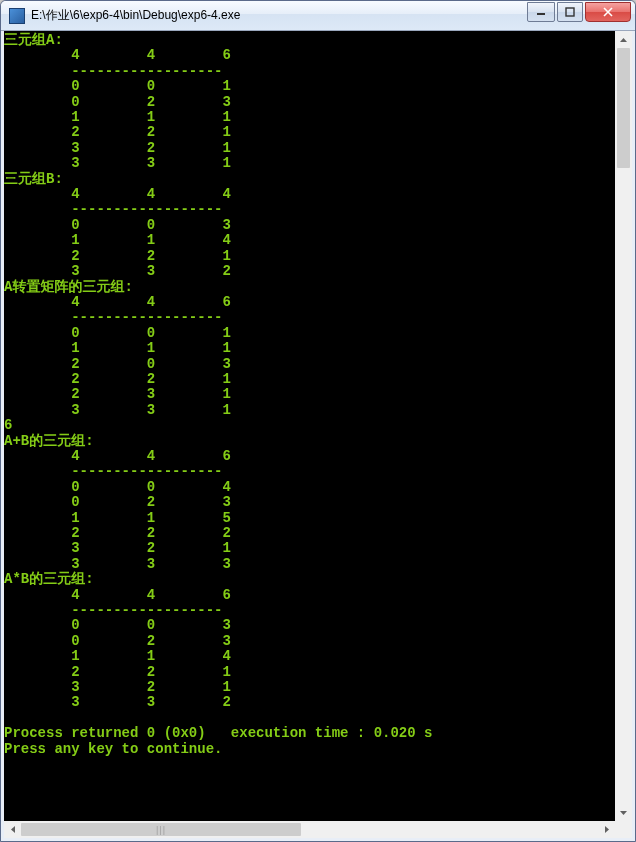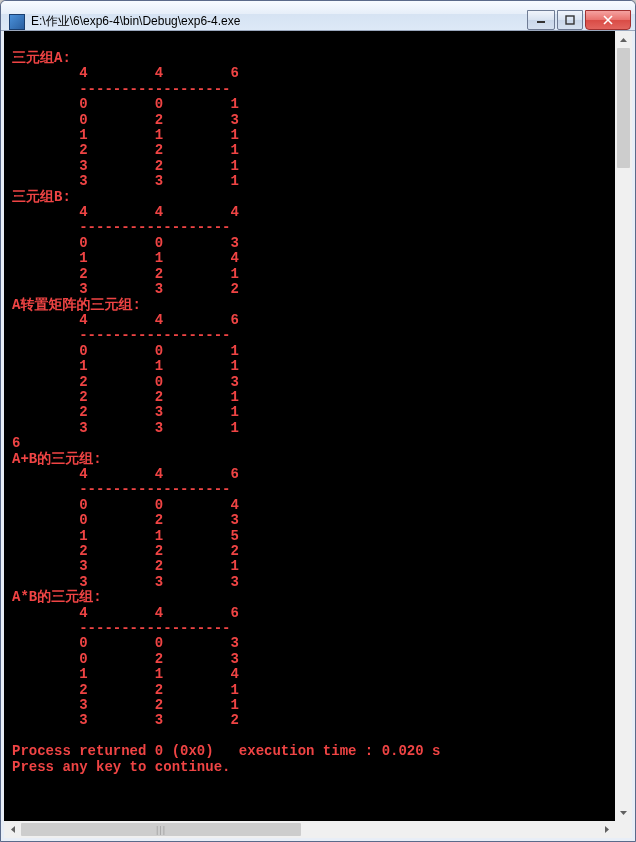--- a/index.html
+++ b/index.html
@@ -19,21 +19,21 @@
   overflow: hidden;
   display: flex;
   flex-direction: column;
   background: #fff;
   box-shadow: 0 0 3px rgba(0,0,0,0.4);
 }
 .titlebar {
   height: 30px;
   background: linear-gradient(to bottom, #f7fbff 0%, #e6eef9 45%, #d6e3f3 46%, #dde9f7 100%);
   display: flex;
-  align-items: flex-end;
+  align-items: center;
   border-bottom: 1px solid #9aa7bd;
   position: relative;
 }
 .app-icon {
   width: 16px;
   height: 16px;
   margin: 0 6px 0 8px;
   background: linear-gradient(135deg, #4a90d9 0%, #2a5fa0 100%);
   border: 1px solid #1a3f70;
   flex-shrink: 0;
@@ -79,28 +79,27 @@
   background: #000;
   position: relative;
   overflow: hidden;
   border: 3px solid #e8eef7;
   border-top: none;
 }
 .console-inner {
   position: absolute;
   left: 0; top: 0; right: 17px; bottom: 17px;
   background: #000;
-  color: #ef4444;
+  color: #84cc16;
   font-family: "NSimSun","SimSun","Consolas","Courier New",monospace;
   font-size: 14px;
   line-height: 15.4px;
   white-space: pre;
-  padding: 2px 0 0 8px;
-  overflow: hidden;
-  margin-top: 18px;
+  padding: 2px 0 0 0;
+  overflow: hidden;
 }
 .console-inner span { font-weight: bold; }
 .scrollbar-v {
   position: absolute;
   right: 0; top: 0; bottom: 17px;
   width: 17px;
   background: #f0f0f0;
   display: flex;
   flex-direction: column;
 }

